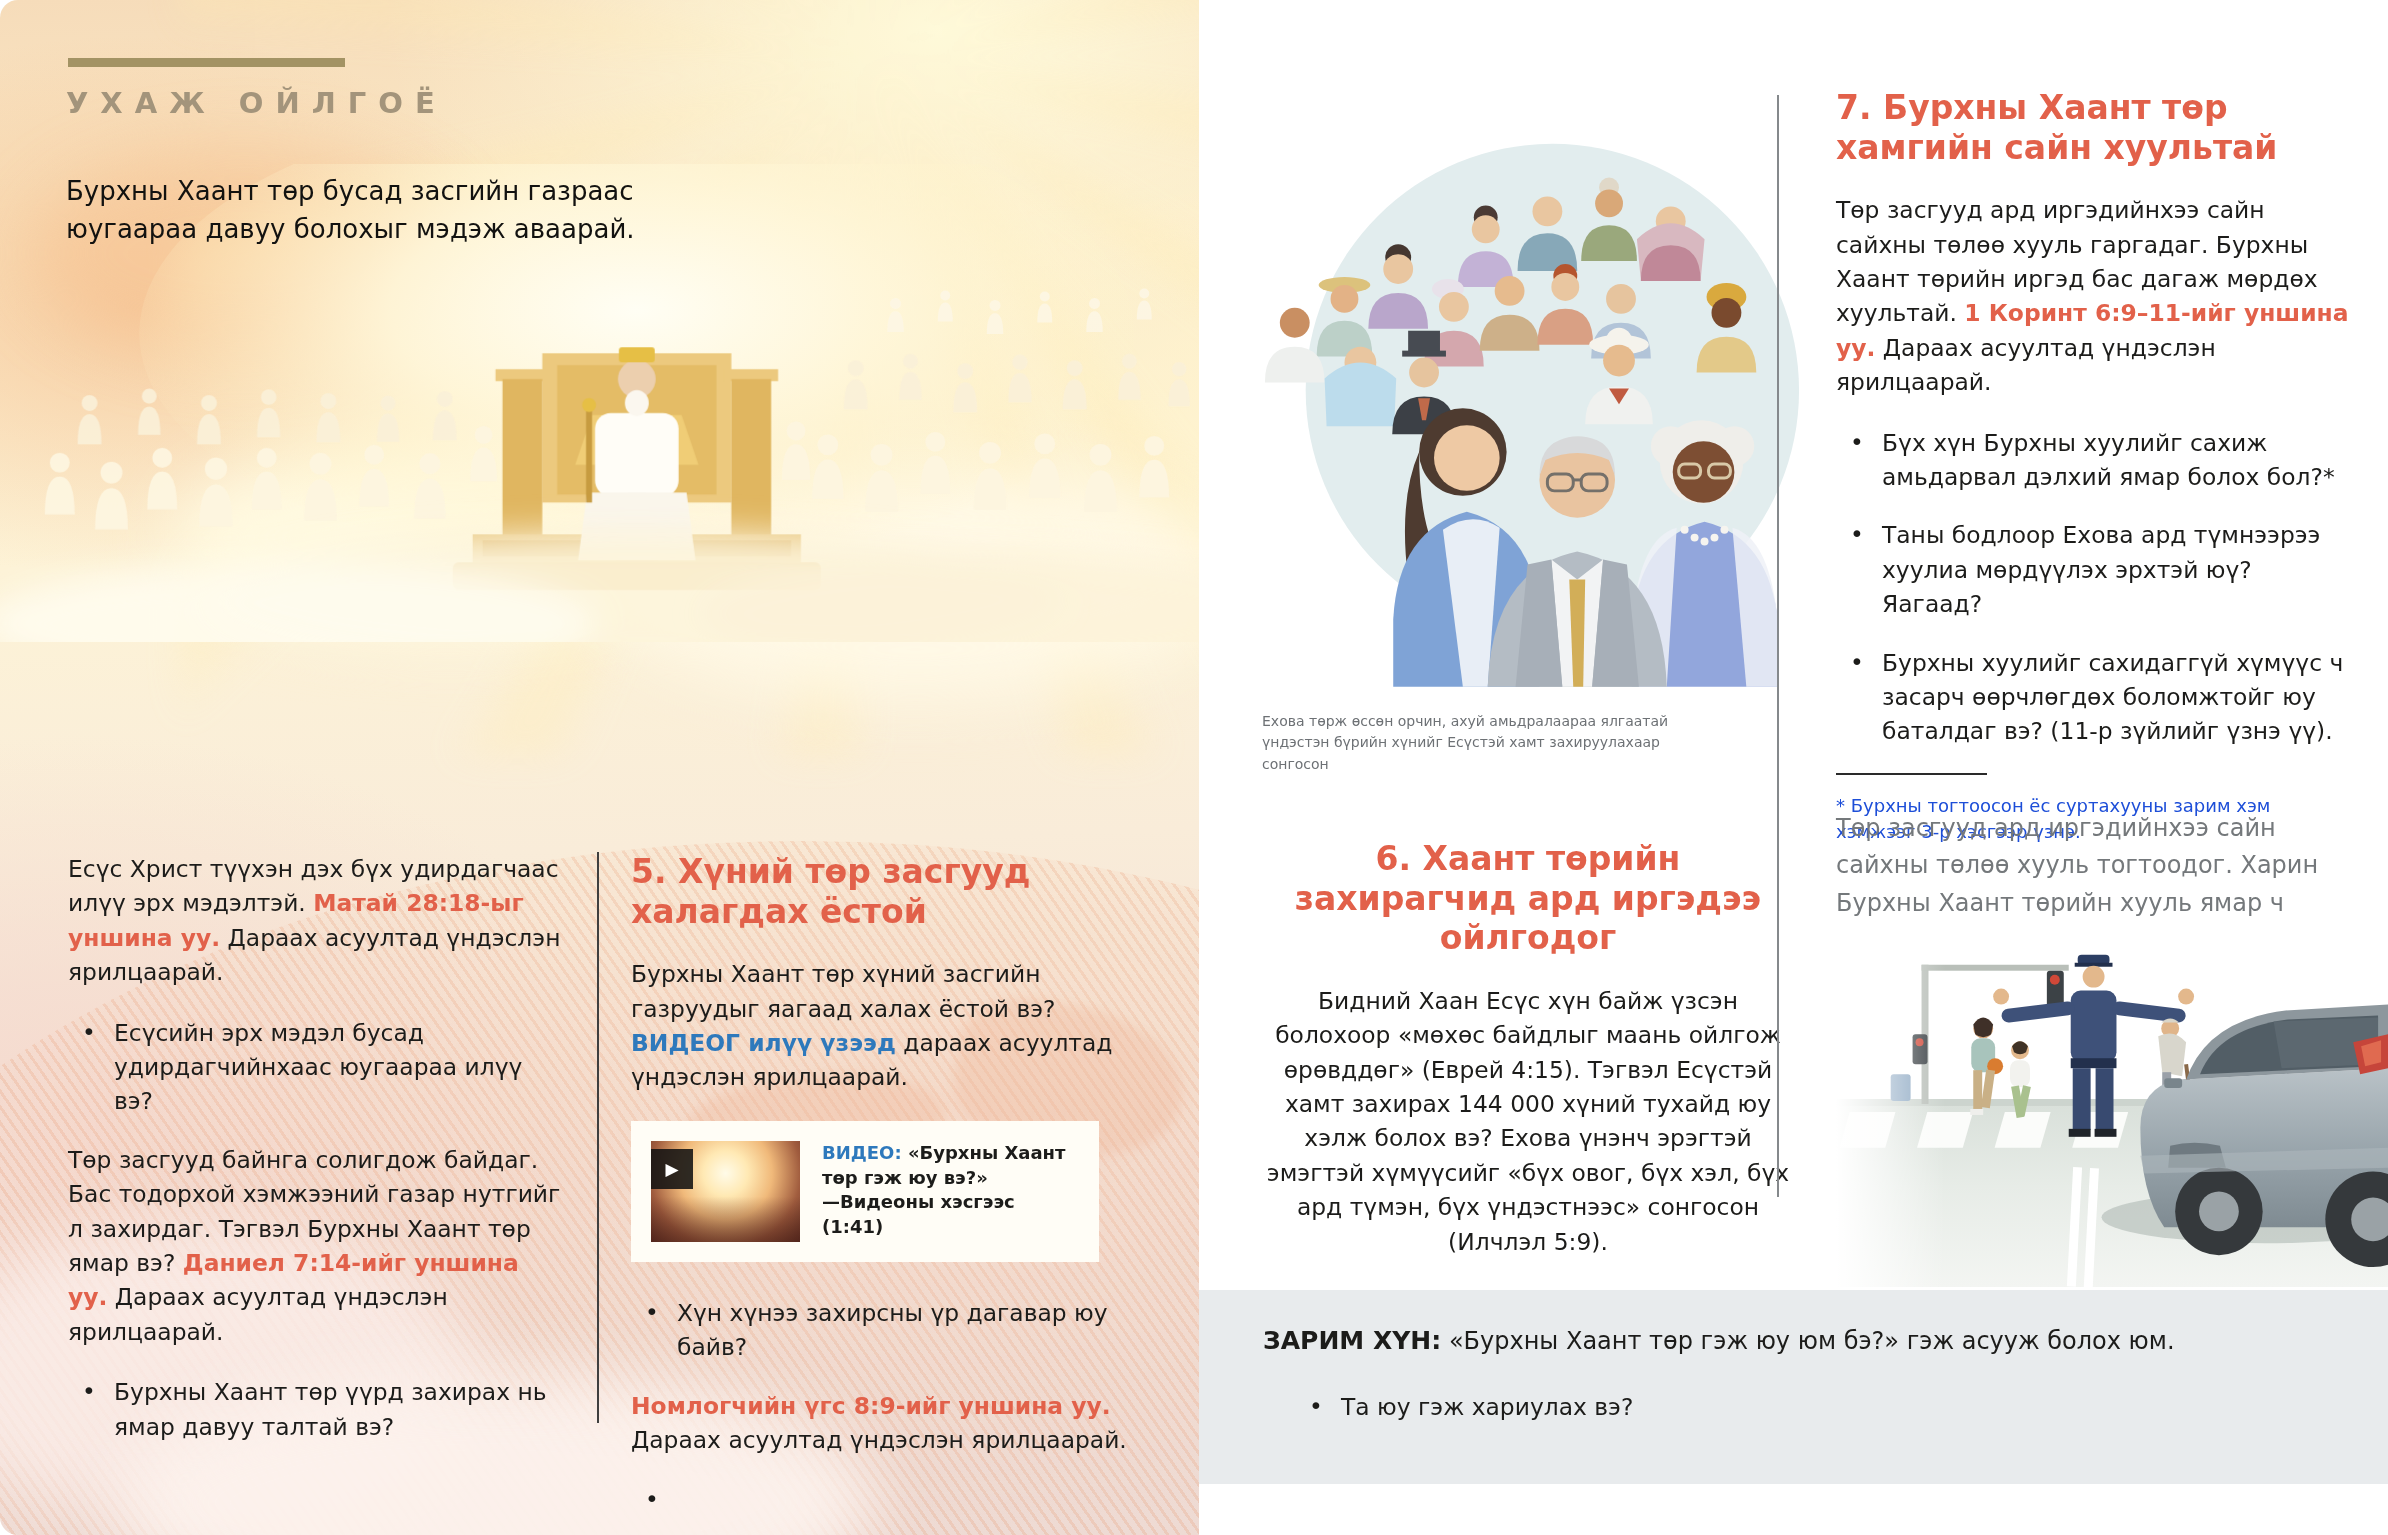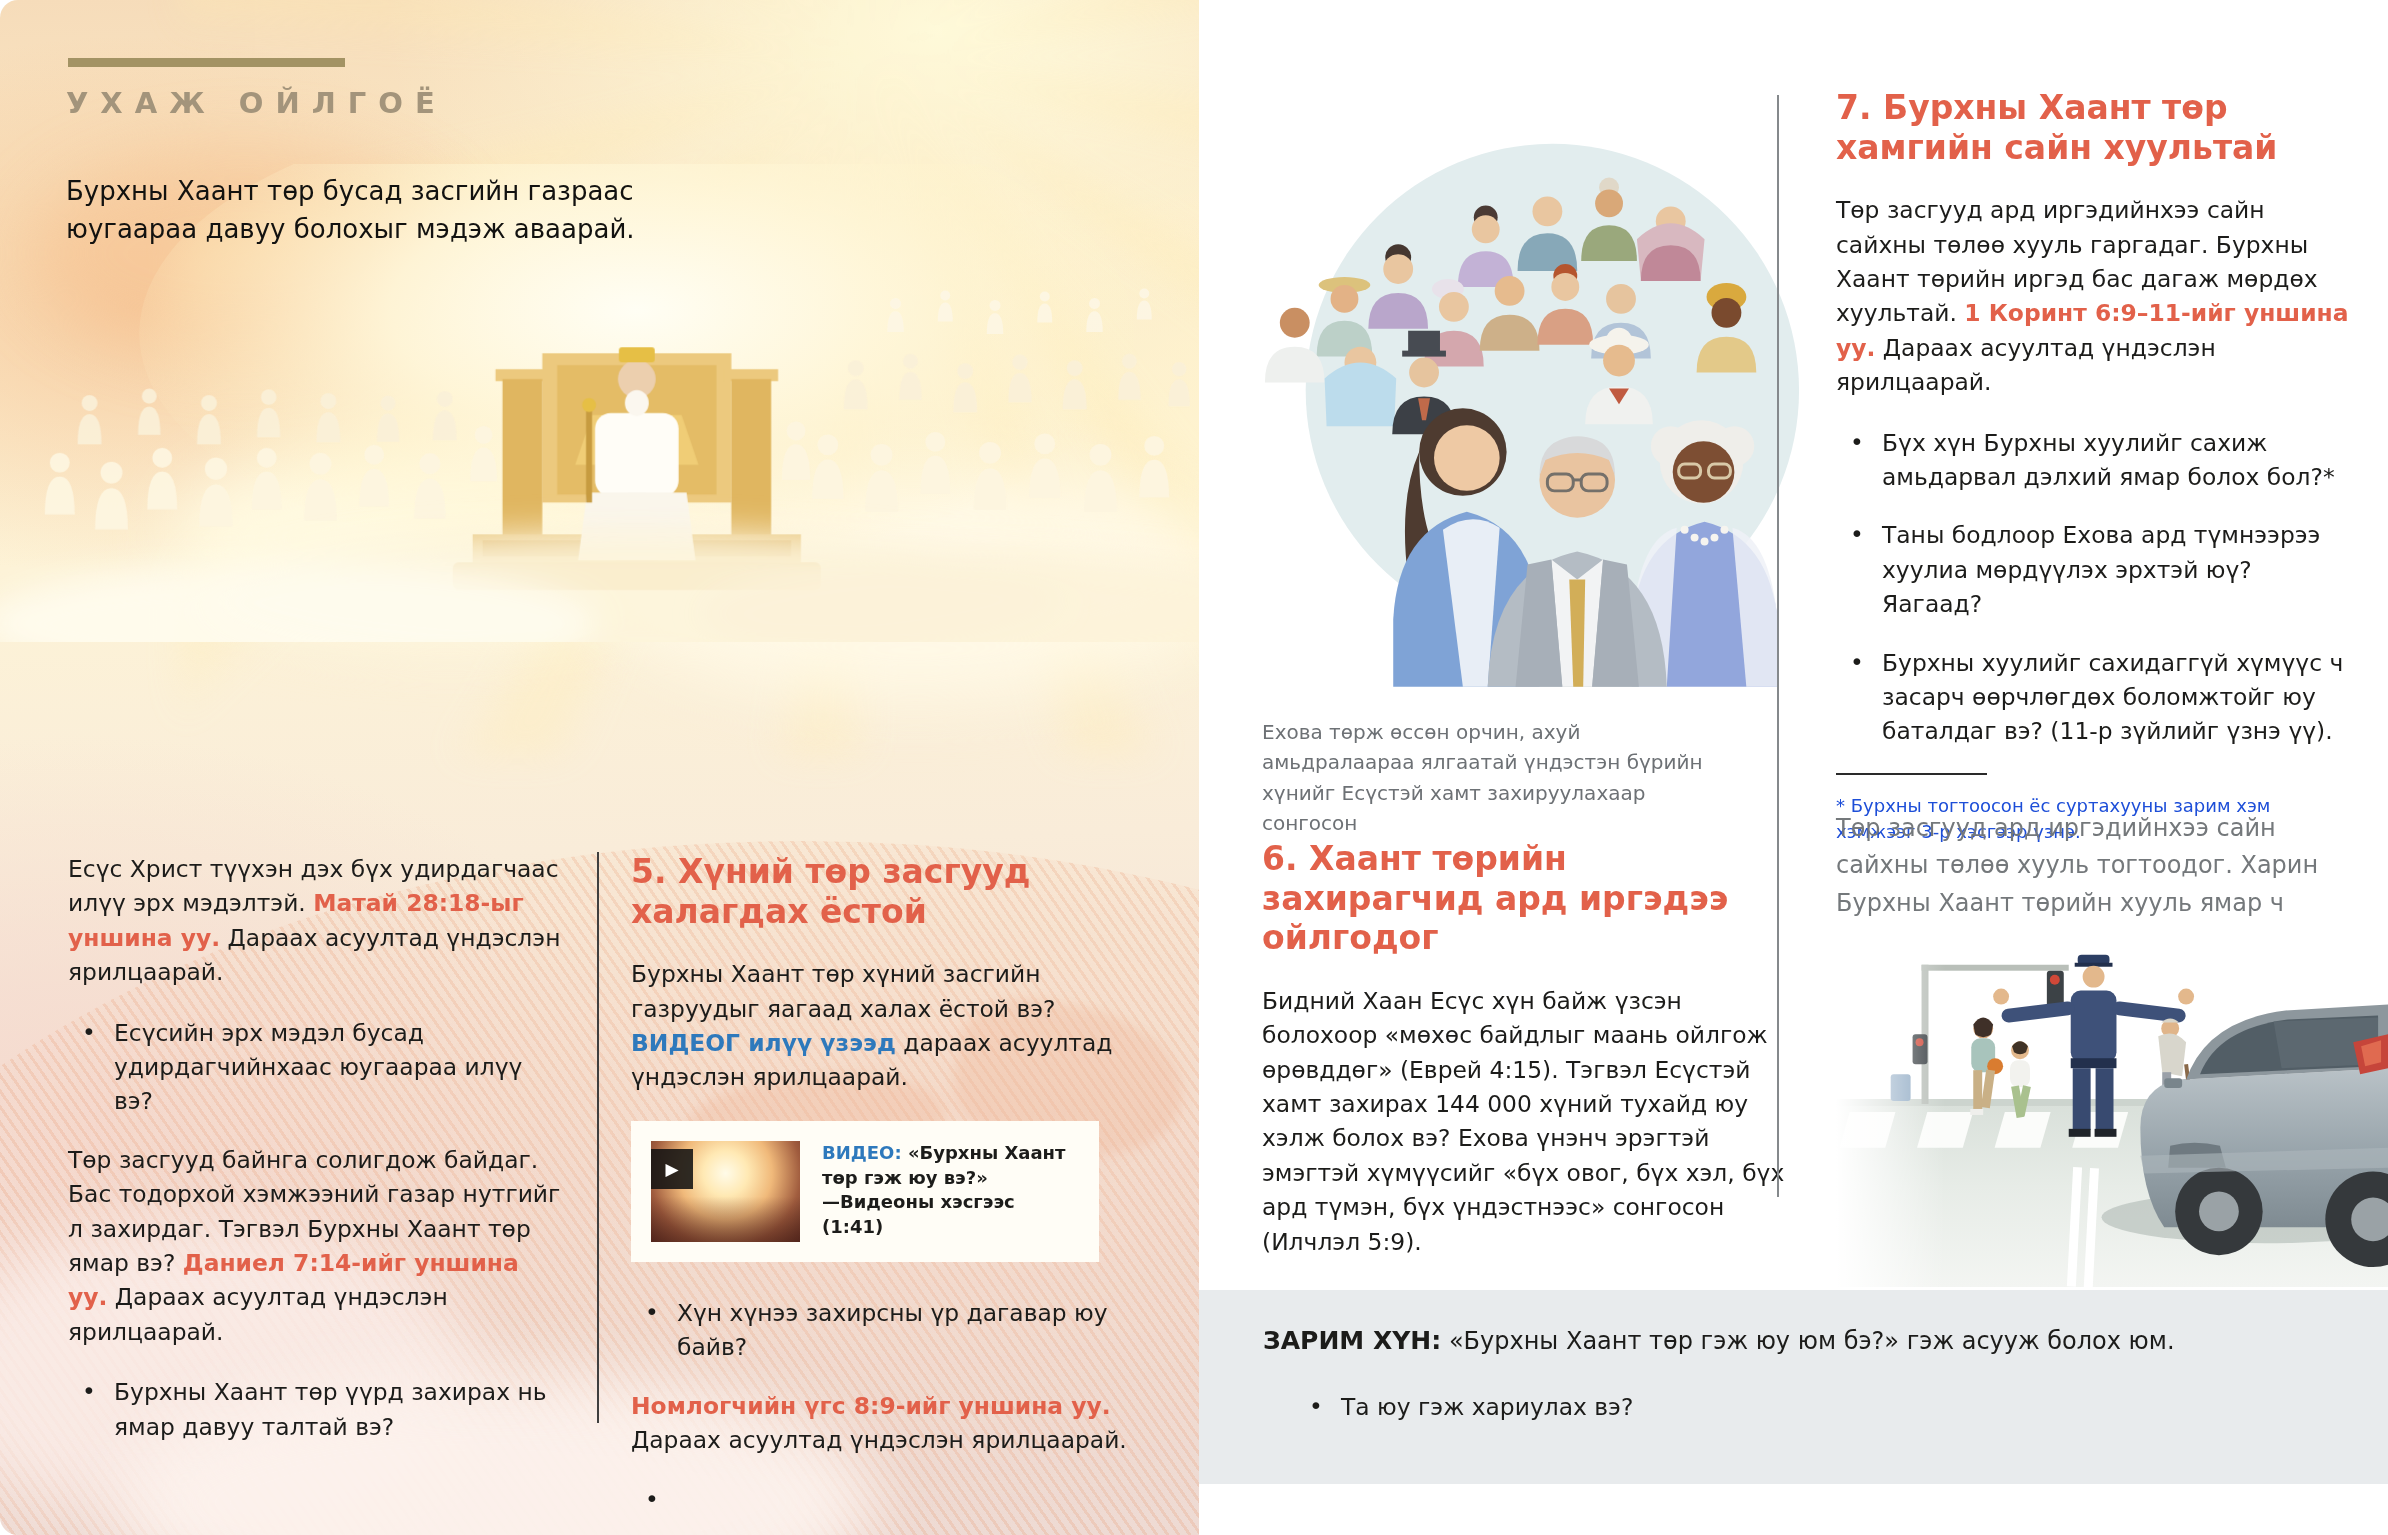--- a/index.html
+++ b/index.html
@@ -59,22 +59,22 @@
     background:
       linear-gradient(rgba(0,0,0,0) 55%, rgba(70,30,22,.55) 100%),
       radial-gradient(circle at 50% 32%, #fffbe8 0%, #ffe9b4 22%, #f0b97a 46%, #a05c3e 74%, #5f2d22 100%);}
   .playbtn{position:absolute;left:0;top:8px;width:42px;height:40px;background:rgba(18,18,18,.88);
     display:flex;align-items:center;justify-content:center;color:#fff;font-size:17px;}
   .video-text{font-size:18px;font-weight:700;line-height:1.38;}
 
   
   .right-page{position:absolute;left:1199px;top:0;width:1189px;height:1535px;background:#ffffff;}
   .people-wrap{position:absolute;left:50px;top:62px;width:557px;height:625px;}
-  .caption{position:absolute;left:63px;top:697px;width:468px;font-size:20px;line-height:1.52;color:#6d7175;}
-  .s6{position:absolute;left:63px;top:839px;width:532px;}
+  .caption{position:absolute;left:63px;top:697px;width:468px;font-size:14px;line-height:1.52;color:#6d7175;}
+  .s6{position:absolute;left:63px;top:839px;width:532px;text-align:center;}
   .vdiv-right{position:absolute;left:578px;top:95px;width:2px;height:1102px;background:#85898c;}
   .s7{position:absolute;left:637px;top:88px;width:515px;}
   .fn-rule{width:151px;height:2px;background:#2a2a2a;margin:10px 0 14px;}
   .footnote{font-size:18px;line-height:1.45;color:#1d4ed8;}
   .pullquote{position:absolute;left:637px;top:786px;width:525px;font-size:24px;line-height:1.56;color:#74787b;}
   .police-wrap{position:absolute;left:637px;top:917px;width:552px;height:370px;}
 
   .band{position:absolute;left:0;top:1290px;width:1189px;height:194px;background:#e8ebed;}
   .band-line{position:absolute;left:64px;top:36px;width:1075px;font-size:24px;}
   .band-label{font-weight:700;font-size:25px;}

